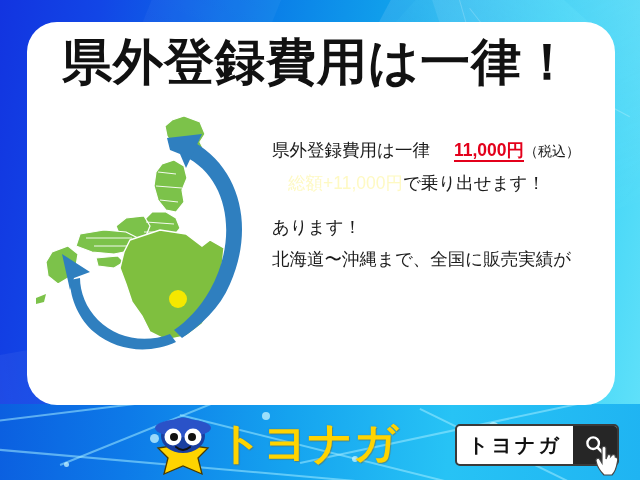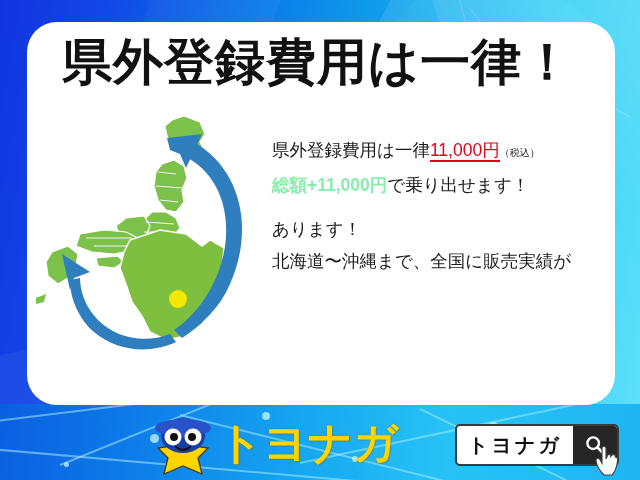--- a/index.html
+++ b/index.html
@@ -44,23 +44,23 @@
          font-size:50px;line-height:58px;font-weight:700;color:#111;
          letter-spacing:1px;white-space:nowrap;}
 
   
   .map-wrap{position:absolute;left:34px;top:112px;width:230px;height:275px;}
 
   
   .body-text{position:absolute;left:272px;top:134px;width:330px;
              font-size:17.5px;line-height:32px;color:#1b1b1b;}
   .body-text .ln{white-space:nowrap;}
-  .hl{color:#86efac;font-weight:700;}
-  .hl-u{color:#e3001b;font-weight:400;border-bottom:2px solid #e3001b;}
-  .tiny{font-size:10px;color:#1b1b1b;}
+  .hl{color:#fef9c3;font-weight:400;margin-left:16px;}
+  .hl-u{color:#e3001b;font-weight:700;border-bottom:2px solid #e3001b;margin-left:24px;}
+  .tiny{font-size:14px;color:#1b1b1b;}
   .gap{height:12px;}
 
   
   .mascot{position:absolute;left:146px;top:406px;width:74px;height:74px;}
   .logo-text{position:absolute;left:218px;top:418px;
              font-size:44px;font-weight:700;line-height:50px;color:#ffd400;
              letter-spacing:0px;white-space:nowrap;
              text-shadow:0 0 2px rgba(120,70,0,.35),1px 1px 0 rgba(150,90,0,.30);}
 
   .searchbar{position:absolute;left:455px;top:424px;width:160px;height:38px;

